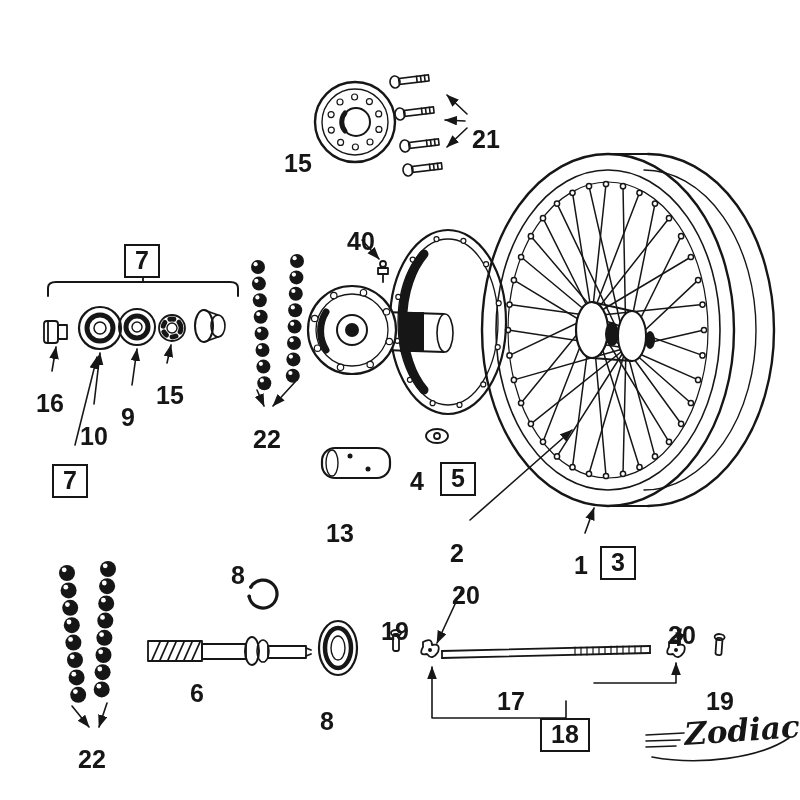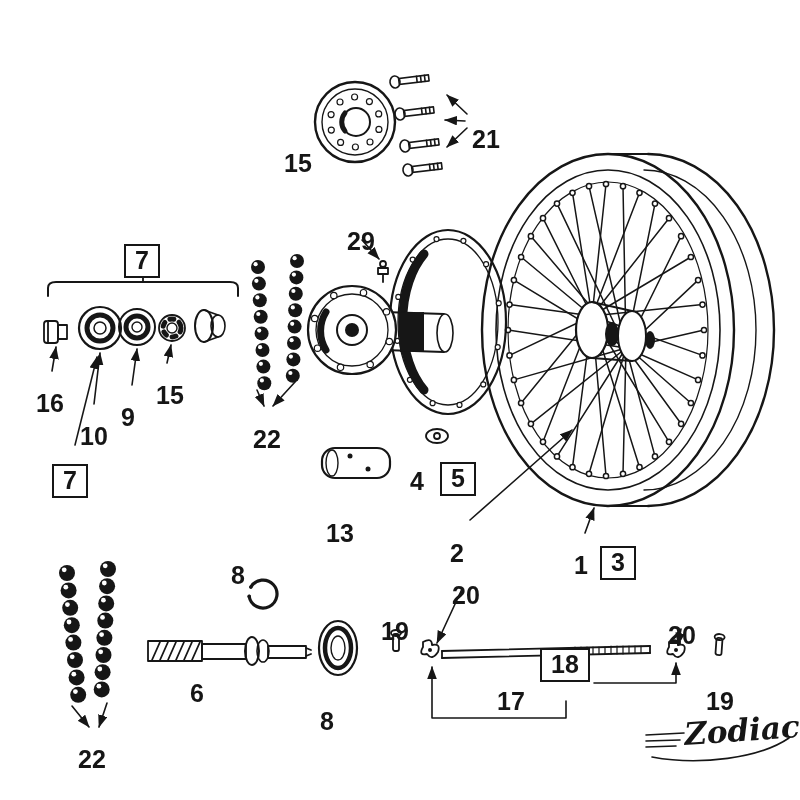--- a/index.html
+++ b/index.html
@@ -418,39 +418,39 @@
         <line x1="646" y1="735" x2="684" y2="733"></line>
         <line x1="646" y1="741" x2="680" y2="740"></line>
         <line x1="646" y1="747" x2="676" y2="746"></line>
         <path d="M652,757 C700,766 760,758 789,738"></path>
       </g>
     </g>
   </svg>
 
   <div class="callout" style="left:284px;top:134px">15</div>
   <div class="callout" style="left:472px;top:110px">21</div>
-  <div class="callout" style="left:347px;top:212px">29</div>
+  <div class="callout" style="left:347px;top:212px">40</div>
   <div class="callout boxed" style="left:124px;top:228px">7</div>
   <div class="callout" style="left:36px;top:374px">16</div>
   <div class="callout" style="left:80px;top:407px">10</div>
   <div class="callout" style="left:121px;top:388px">9</div>
   <div class="callout" style="left:156px;top:366px">15</div>
   <div class="callout boxed" style="left:52px;top:448px">7</div>
   <div class="callout" style="left:253px;top:410px">22</div>
   <div class="callout" style="left:410px;top:452px">4</div>
   <div class="callout boxed" style="left:440px;top:446px">5</div>
   <div class="callout" style="left:326px;top:504px">13</div>
   <div class="callout" style="left:450px;top:524px">2</div>
   <div class="callout" style="left:574px;top:536px">1</div>
   <div class="callout boxed" style="left:600px;top:530px">3</div>
   <div class="callout" style="left:231px;top:546px">8</div>
   <div class="callout" style="left:190px;top:664px">6</div>
   <div class="callout" style="left:320px;top:692px">8</div>
   <div class="callout" style="left:381px;top:602px">19</div>
   <div class="callout" style="left:452px;top:566px">20</div>
   <div class="callout" style="left:497px;top:672px">17</div>
-  <div class="callout boxed" style="left:540px;top:632px">18</div>
+  <div class="callout boxed" style="left:540px;top:702px">18</div>
   <div class="callout" style="left:668px;top:606px">20</div>
   <div class="callout" style="left:706px;top:672px">19</div>
   <div class="callout" style="left:78px;top:730px">22</div>
 
   <div class="logo-text">Zodiac</div>
 </div>
 
 </body></html>

